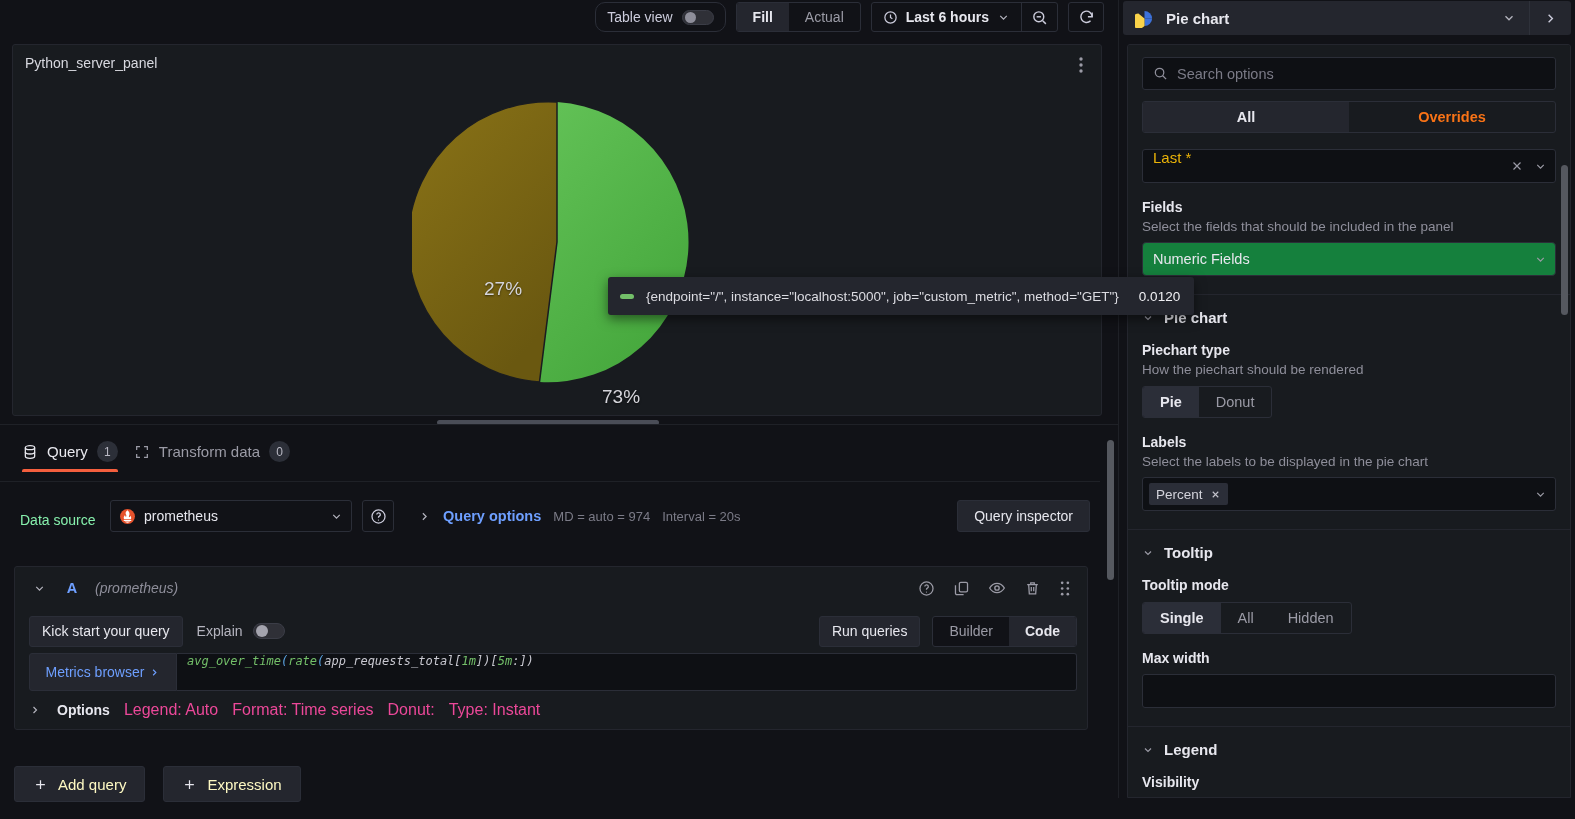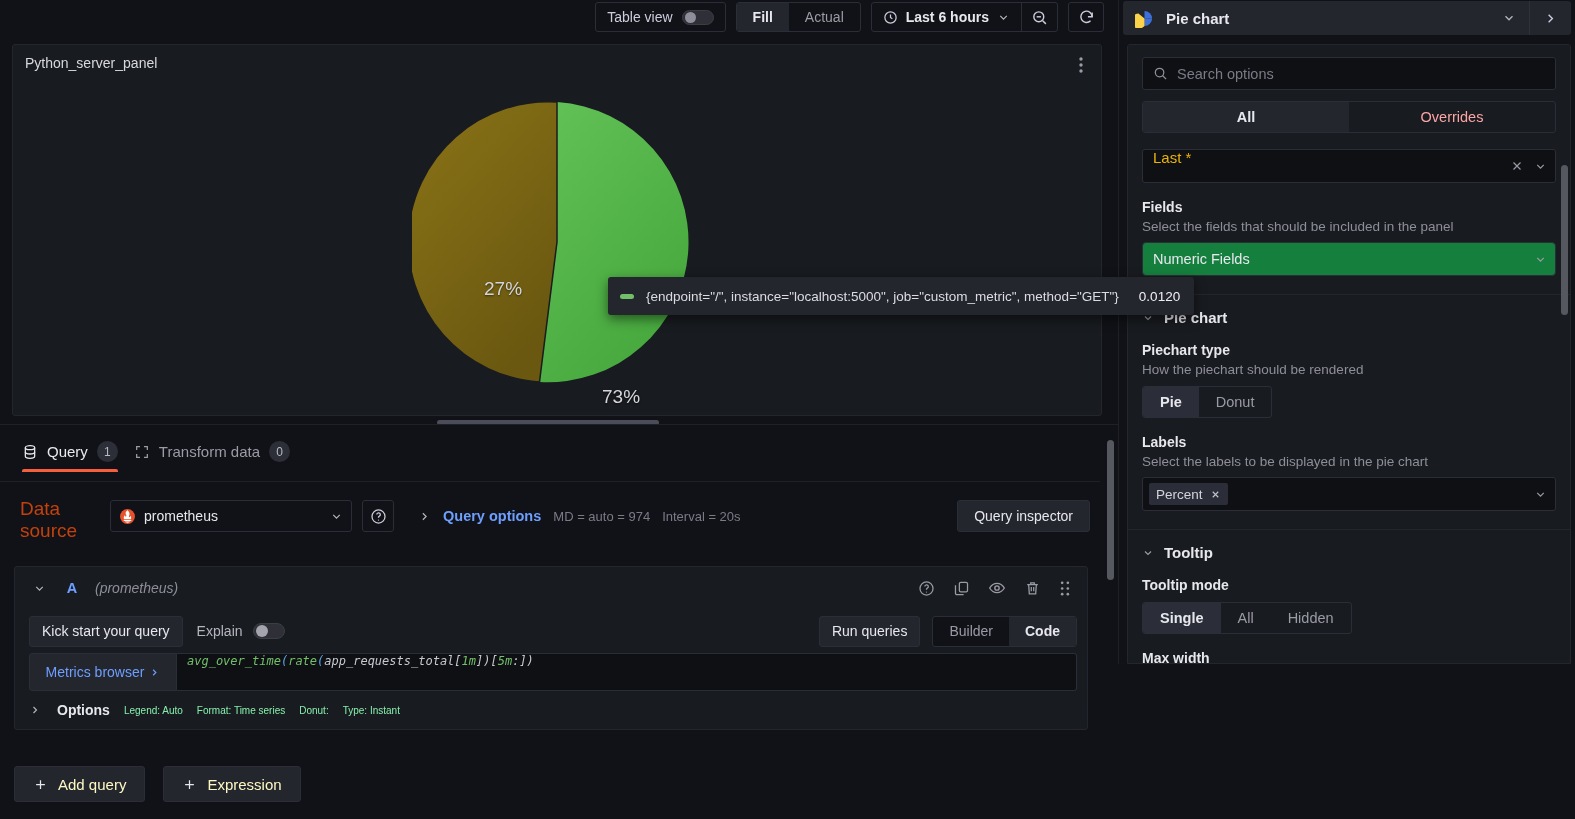--- a/index.html
+++ b/index.html
@@ -15,21 +15,21 @@
   
   .left { width: 1118px; height: 819px; position: relative; background: #111217; }
 
   
   .toolbar {
     height: 34px; display: flex; align-items: center; justify-content: flex-end;
     gap: 10px; padding-right: 14px; background: #111217;
   }
   .tbl-view {
     display: flex; align-items: center; gap: 9px;
-    border: 1px solid #2b2e38; border-radius: 3px;
+    border: 1px solid #2b2e38; border-radius: 10px;
     height: 30px; padding: 0 11px; background: #111217;
   }
   .tbl-view-label { font-size: 14px; color: #ccccdc; }
   .switch {
     width: 32px; height: 15px; border-radius: 8px;
     background: #2f3037; border: 1px solid #3b3d47; position: relative;
   }
   .switch .knob {
     position: absolute; left: 2px; top: 1px; width: 11px; height: 11px;
     border-radius: 50%; background: #8e8e9a;
@@ -112,21 +112,21 @@
   }
   .tab-underline { position: absolute; left: 0; right: 0; bottom: 0; height: 3px;
     background: #f55f3e; border-radius: 2px 2px 0 0; }
   .tabs-line { position: absolute; left: 0; right: 18px; top: 481px; height: 1px; background: #1f2127; }
 
   
   .ds-row {
     position: absolute; left: 12px; top: 495px; width: 1078px; height: 42px;
     display: flex; align-items: center; gap: 10px;
   }
-  .ds-label { font-size: 19px; color: #c2410c; width: 88px; padding-left: 8px; margin-top: 8px; }
+  .ds-label { font-size: 14px; color: #86efac; width: 88px; padding-left: 8px; margin-top: 8px; }
   .ds-select {
     width: 242px; height: 32px; background: #111217; border: 1px solid #2b2e38;
     border-radius: 3px; display: flex; align-items: center; padding: 0 8px; gap: 8px;
   }
   .ds-name { font-size: 14px; color: #e7e7ee; flex: 1; }
   .help-btn {
     width: 32px; height: 32px; border: 1px solid #2b2e38; border-radius: 3px;
     display: flex; align-items: center; justify-content: center; background: #111217;
   }
   .qopts { display: flex; align-items: center; gap: 12px; margin-left: 14px; flex: 1; }
@@ -172,36 +172,36 @@
     font-family: "DejaVu Sans Mono", "Liberation Mono", monospace; font-size: 12px; font-style: italic;
   }
   .c-fn { color: #73bf69; }
   .c-paren { color: #5aa2e0; }
   .c-plain { color: #c8c8d0; }
   .c-dur { color: #73bf69; }
 
   .qopts-row { display: flex; align-items: center; gap: 14px; padding: 0 14px; height: 38px; }
   .qo-caret { width: 14px; display: flex; align-items: center; }
   .qo-title { font-size: 14px; color: #e7e7ee; font-weight: 600; }
-  .qo-item { font-size: 10px; color: #86efac; }
+  .qo-item { font-size: 16px; color: #ec4899; }
 
   .bottom-btns { position: absolute; left: 14px; top: 766px; display: flex; gap: 18px; }
   .add-btn {
     height: 36px; padding: 0 18px; background: #24262e; border: 1px solid #2b2e38;
     border-radius: 3px; display: flex; align-items: center; gap: 10px;
     font-size: 15px; color: #fef9c3; font-weight: 500;
   }
 
   .left-scrollbar {
     position: absolute; right: 4px; top: 440px; width: 7px; height: 140px;
     background: #55585f; border-radius: 4px;
   }
 
   
-  .right { width: 457px; height: 664px; background: #111217; position: relative;
+  .right { width: 457px; height: 798px; background: #111217; position: relative;
            border-left: 1px solid #1f2127; }
   .viz-picker {
     height: 34px; margin: 1px 4px 0 4px; background: #24262e; border-radius: 3px;
     display: flex; align-items: center; padding: 0 0 0 12px;
   }
   .viz-name { font-size: 15px; color: #e7e7ee; font-weight: 600; margin-left: 12px; }
   .viz-caret { margin-left: auto; width: 40px; display: flex; align-items: center; justify-content: center; }
   .viz-next {
     width: 42px; height: 100%; border-left: 1px solid #2e313a;
     display: flex; align-items: center; justify-content: center;
@@ -217,21 +217,21 @@
     height: 33px; background: #0e1014; border: 1px solid #2b2e38; border-radius: 3px;
     display: flex; align-items: center; gap: 9px; padding: 0 10px;
   }
   .search-ph { font-size: 14.5px; color: #7b7b87; }
   .opt-tabs {
     margin-top: 11px; height: 32px; border: 1px solid #2b2e38; border-radius: 3px;
     display: flex; overflow: hidden;
   }
   .opt-tabs > div {
     flex: 1; display: flex; align-items: center; justify-content: center;
-    font-size: 14.5px; color: #fca5a5;
+    font-size: 14.5px; color: #f97316; font-weight: bold;
   }
   .opt-tabs > div.on { background: #24262e; color: #e7e7ee; font-weight: 600; }
 
   .opt-scroll { position: absolute; left: 0; right: 0; top: 100px; bottom: 0; padding: 0 14px; }
 
   .clipped-select {
     height: 34px; margin-top: 4px; background: #0e1014; border: 1px solid #2b2e38;
     border-radius: 3px; display: flex; align-items: center; padding: 0 8px 0 10px;
     position: relative; overflow: hidden;
   }

